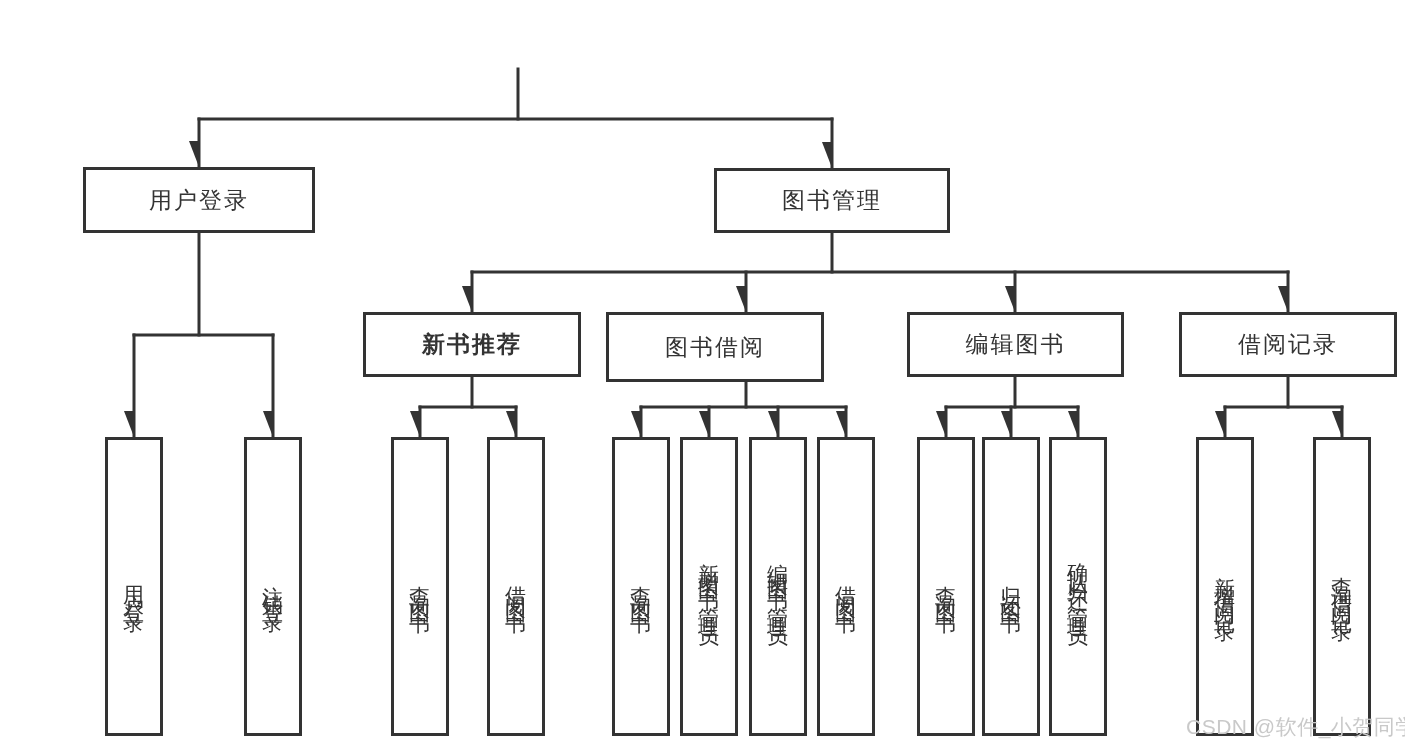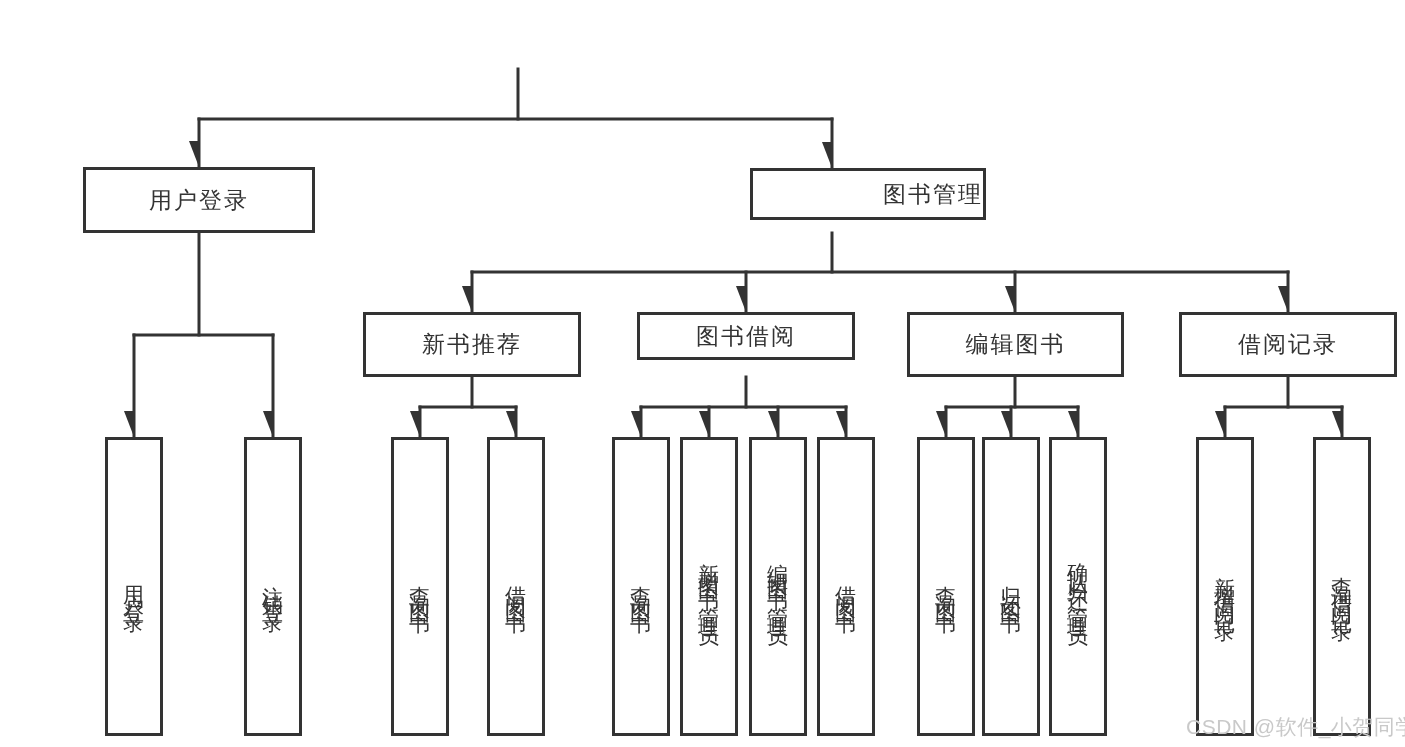--- a/index.html
+++ b/index.html
@@ -100,28 +100,28 @@
       <path d="M1225,407 H1342"></path>
       <path d="M1225,407 V437" marker-end="url(#arw)"></path>
       <path d="M1342,407 V437" marker-end="url(#arw)"></path>
     </g>
   </svg>
 
 
   <div class="box box-h" style="left:83px; top:167px; width:232px; height:66px;">
     <span>用户登录</span>
   </div>
-  <div class="box box-h" style="left:750px; top:168px; width:236px; height:52px;justify-content:flex-end;">
+  <div class="box box-h" style="left:714px; top:168px; width:236px; height:65px;">
     <span>图书管理</span>
   </div>
 
-  <div class="box box-h" style="left:363px; top:312px; width:218px; height:65px;">
+  <div class="box box-h" style="left:363px; top:312px; width:218px; height:65px;font-weight:bold;">
     <span>新书推荐</span>
   </div>
-  <div class="box box-h" style="left:637px; top:312px; width:218px; height:48px;">
+  <div class="box box-h" style="left:606px; top:312px; width:218px; height:70px;">
     <span>图书借阅</span>
   </div>
   <div class="box box-h" style="left:907px; top:312px; width:217px; height:65px;">
     <span>编辑图书</span>
   </div>
   <div class="box box-h" style="left:1179px; top:312px; width:218px; height:65px;">
     <span>借阅记录</span>
   </div>
 
   <div class="box box-v" style="left:105px; top:437px; width:58px; height:299px;">

